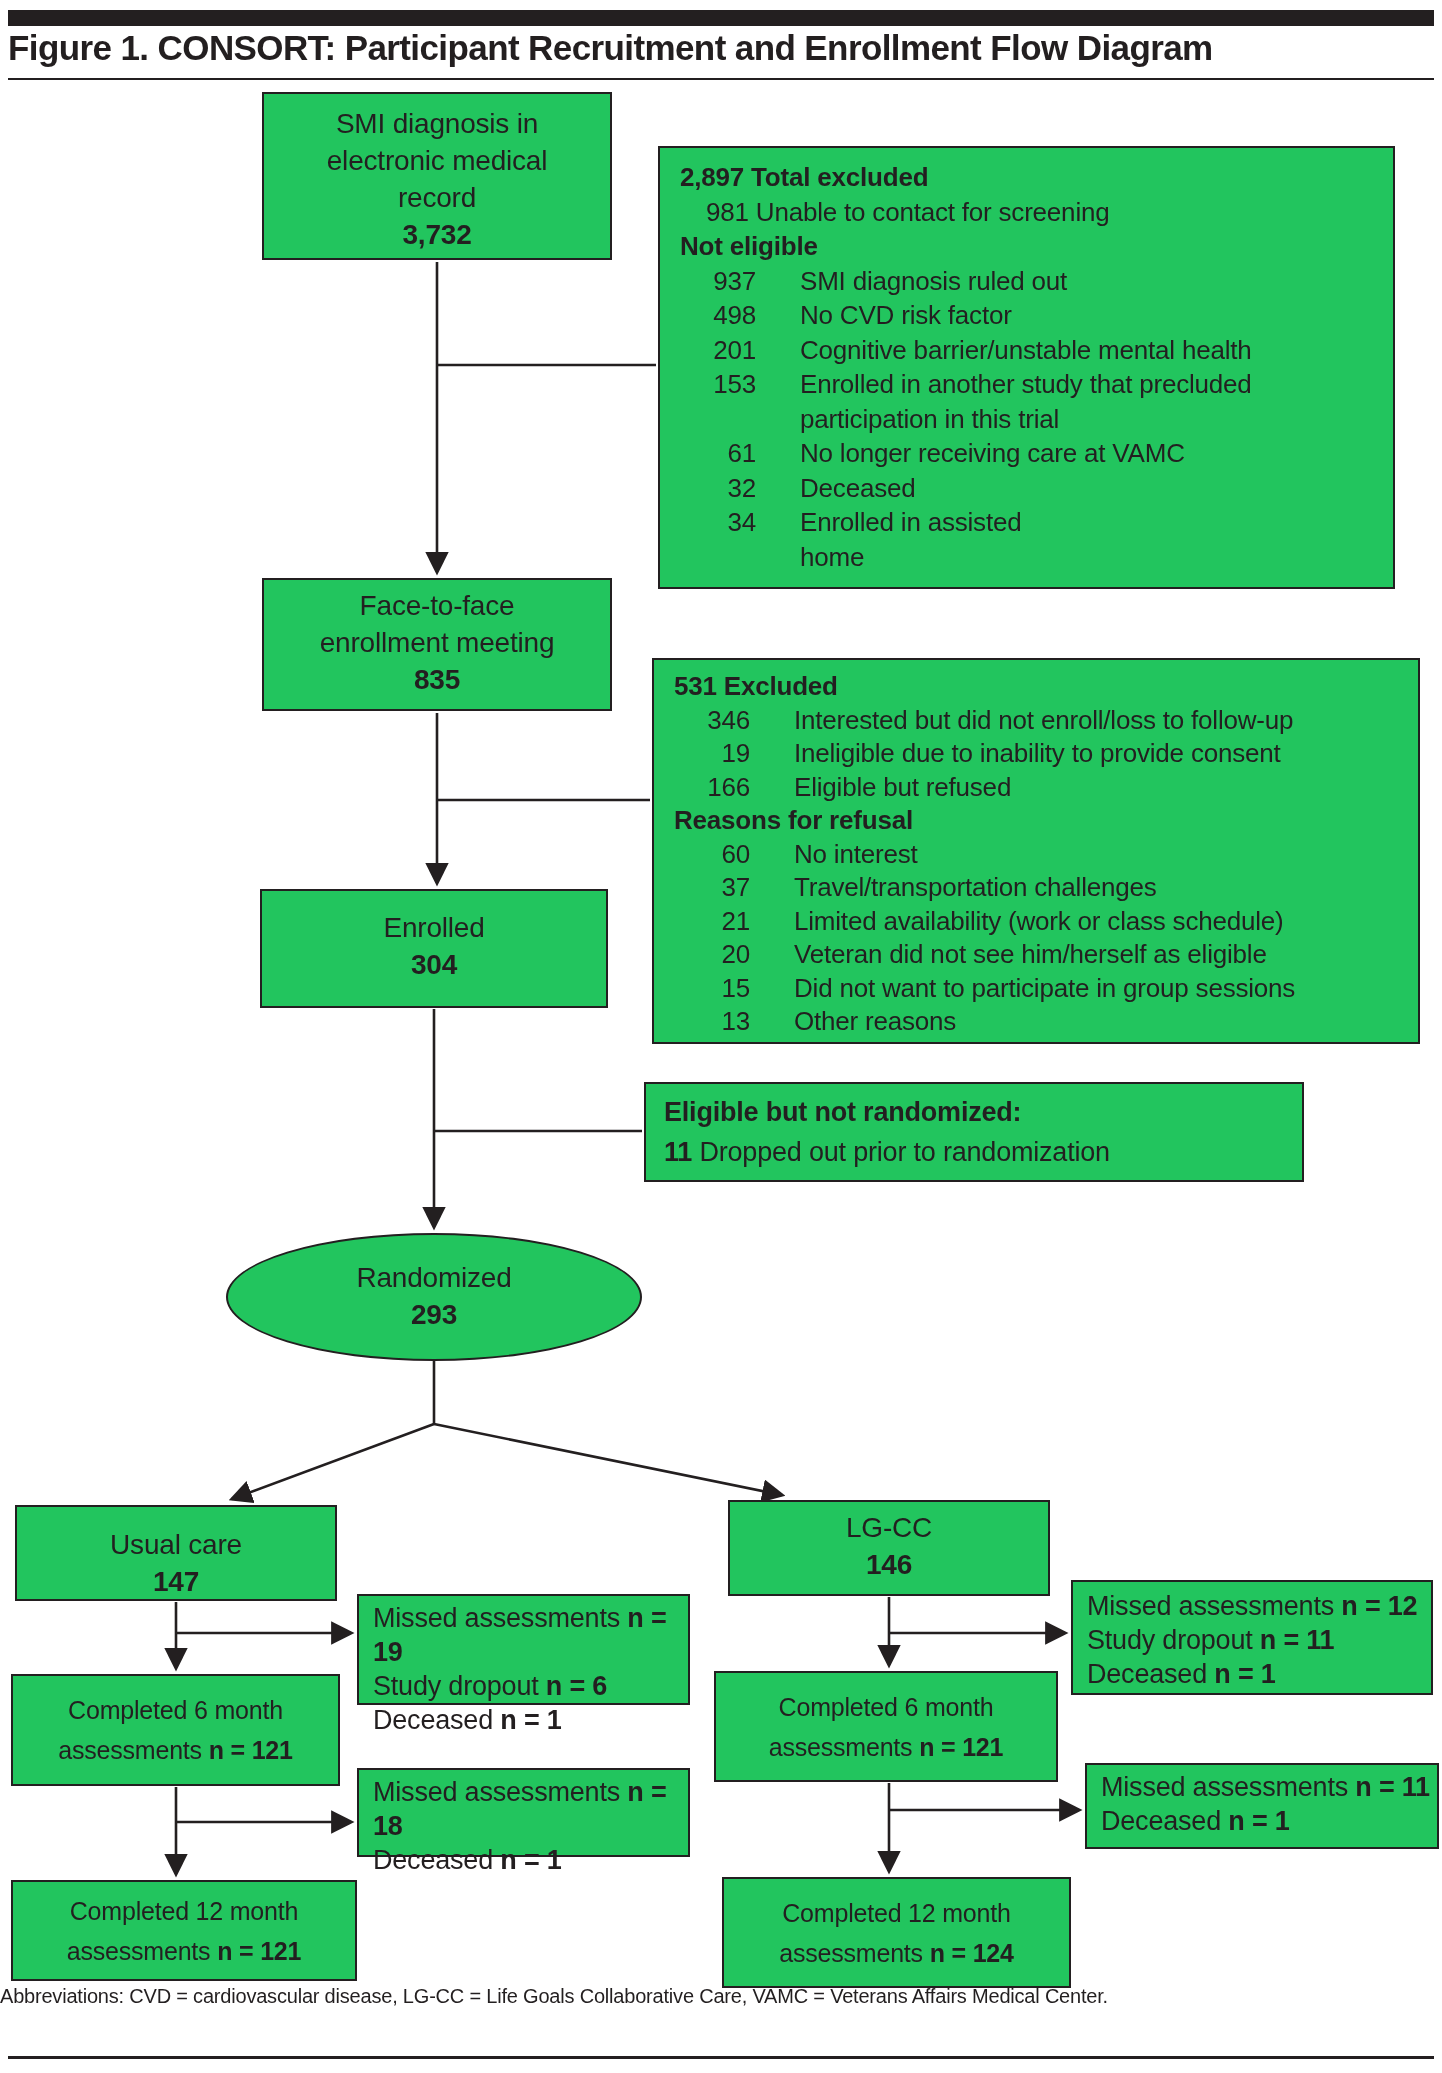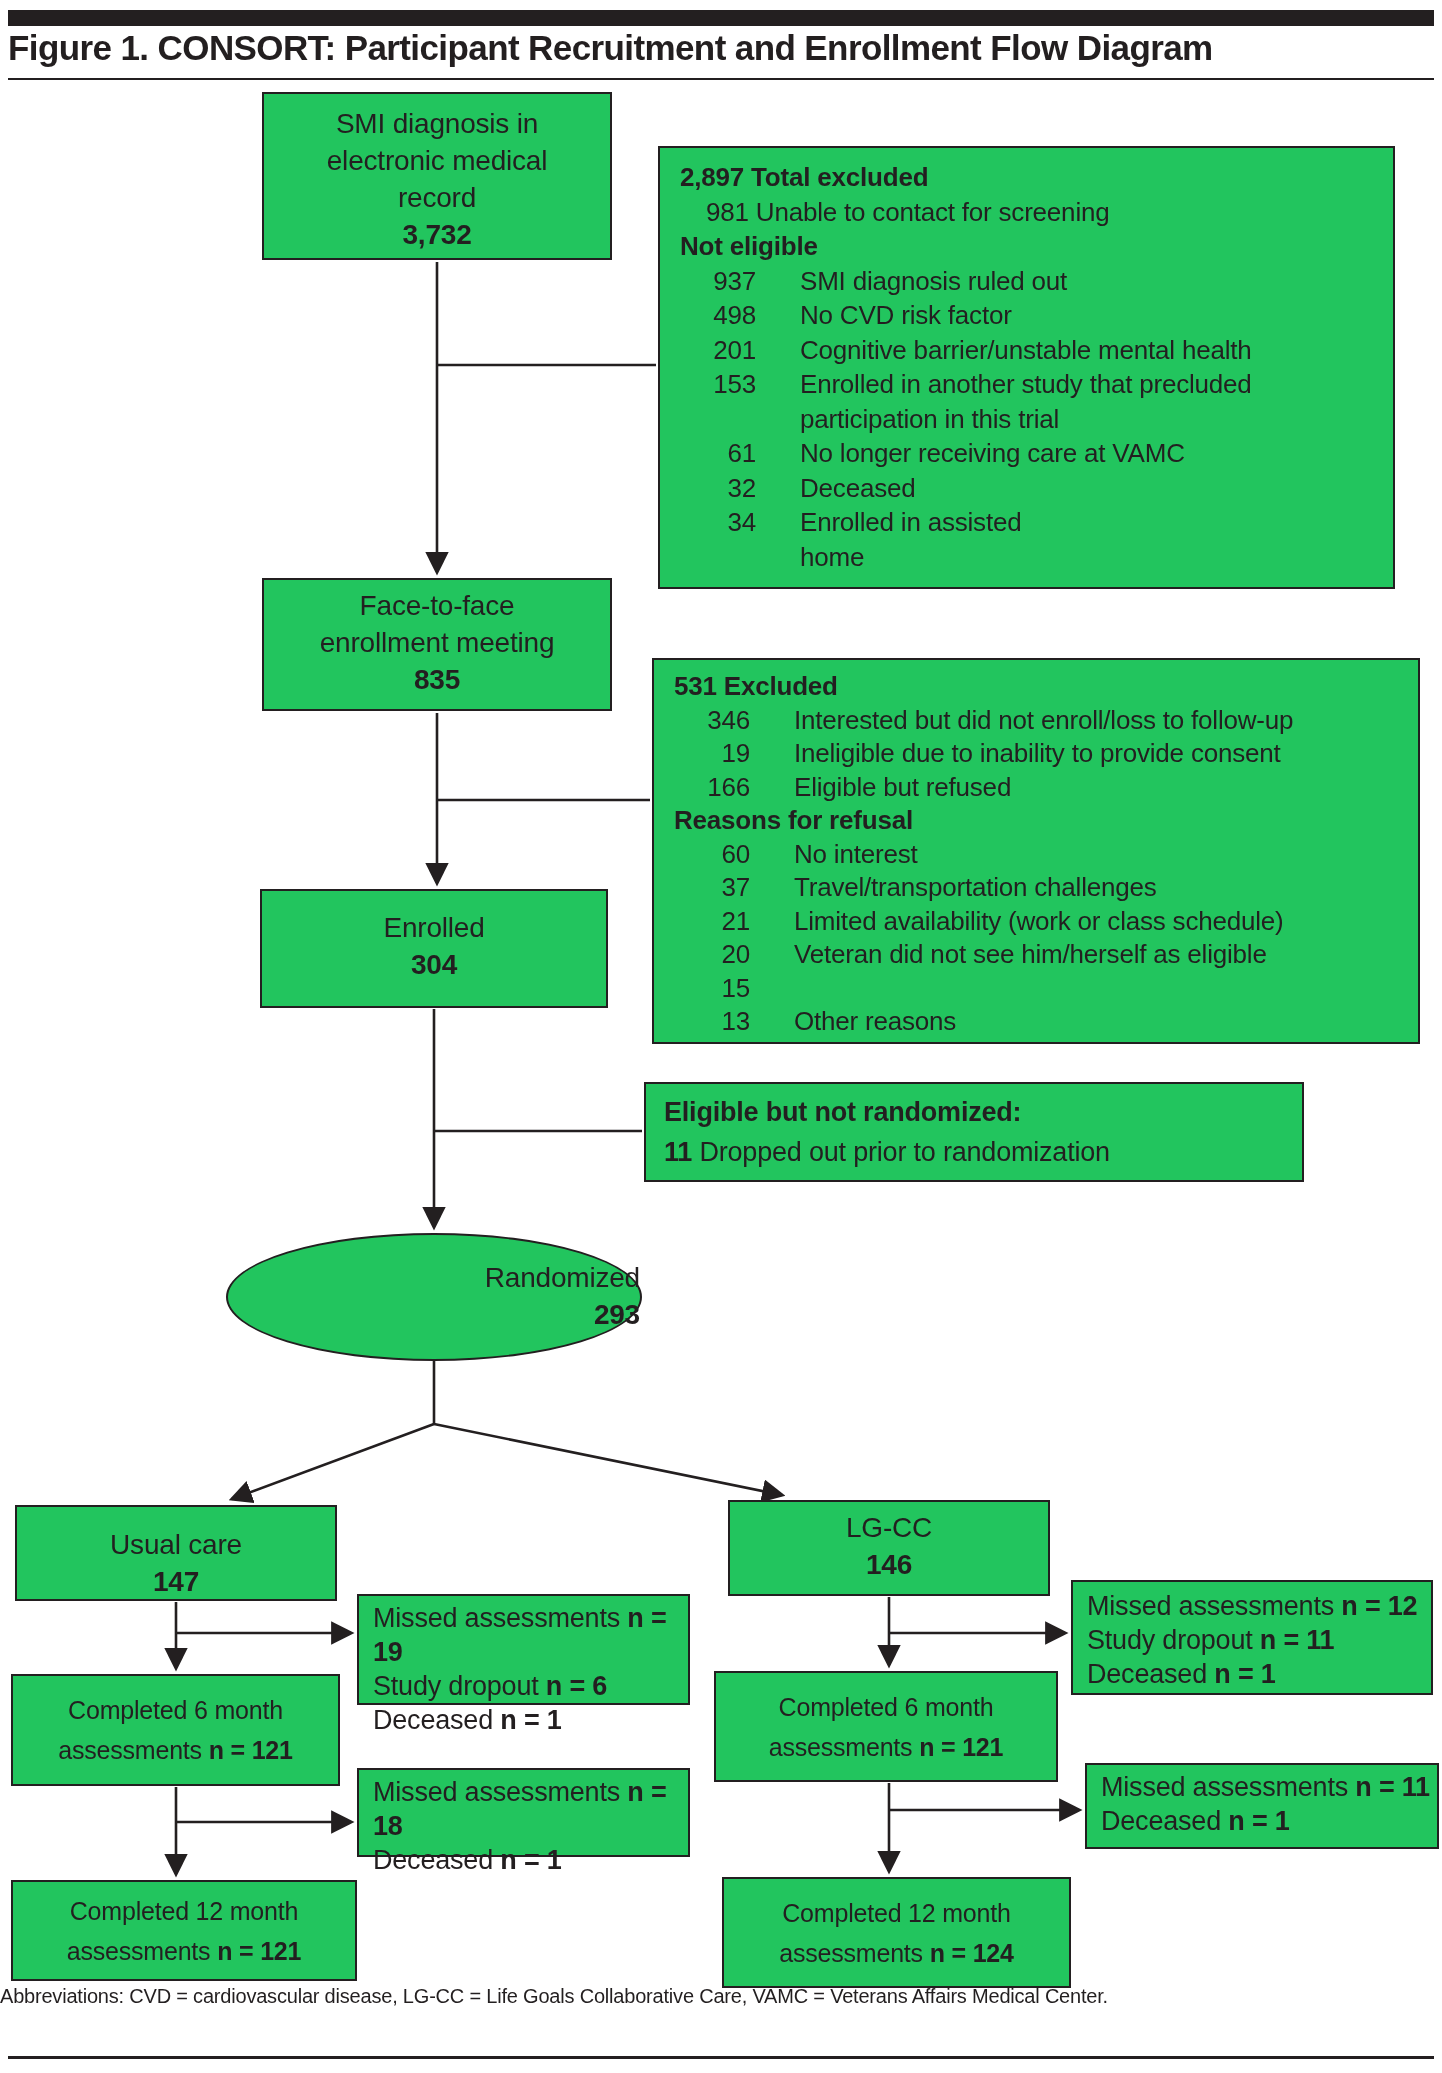--- a/index.html
+++ b/index.html
@@ -10,21 +10,21 @@
     overflow:hidden;letter-spacing:-0.2px;
   }
   .topbar{position:absolute;left:8px;top:10px;width:1426px;height:16px;background:var(--ink);}
   .title{position:absolute;left:8px;top:28px;font-size:35px;font-weight:bold;white-space:nowrap;letter-spacing:-0.6px;}
   .title-rule{position:absolute;left:8px;top:78px;width:1426px;height:2px;background:var(--ink);}
 
   .box{position:absolute;border:2.6px solid var(--ink);box-sizing:border-box;background:#22c55e;}
   .pre{white-space:pre-line;}
   .node{text-align:center;font-size:28px;line-height:37px;}
   .nvalue{font-weight:bold;}
-  .ellipse{border-radius:50%;text-align:right;}
+  .ellipse{border-radius:50%;}
 
   .excl{font-size:26px;}
   .excl .xhead{font-weight:bold;}
   .xsub{padding-left:26px;}
   .xrow{display:flex;}
   .xn{flex:none;width:76px;text-align:right;}
   .xt{margin-left:44px;}
 
   .excl1{line-height:34.5px;padding:12px 8px 0 20px;}
   .excl2{line-height:33.5px;padding:10px 8px 0 20px;}
@@ -151,20 +151,21 @@
     <div class="xrow">
         <span class="xn">21</span>
         <span class="xt">Limited availability (work or class schedule)</span>
       </div>
     <div class="xrow">
         <span class="xn">20</span>
         <span class="xt">Veteran did not see him/herself as eligible</span>
       </div>
     <div class="xrow">
         <span class="xn">15</span>
+        <span class="xt">Did not want to participate in group sessions</span>
       </div>
     <div class="xrow">
         <span class="xn">13</span>
         <span class="xt">Other reasons</span>
       </div>
   </div>
 
   <div class="box node" style="left:260px;top:889px;width:348px;height:119px;padding-top:18px;">
     <div>Enrolled</div>
     <div class="nvalue">304</div>

